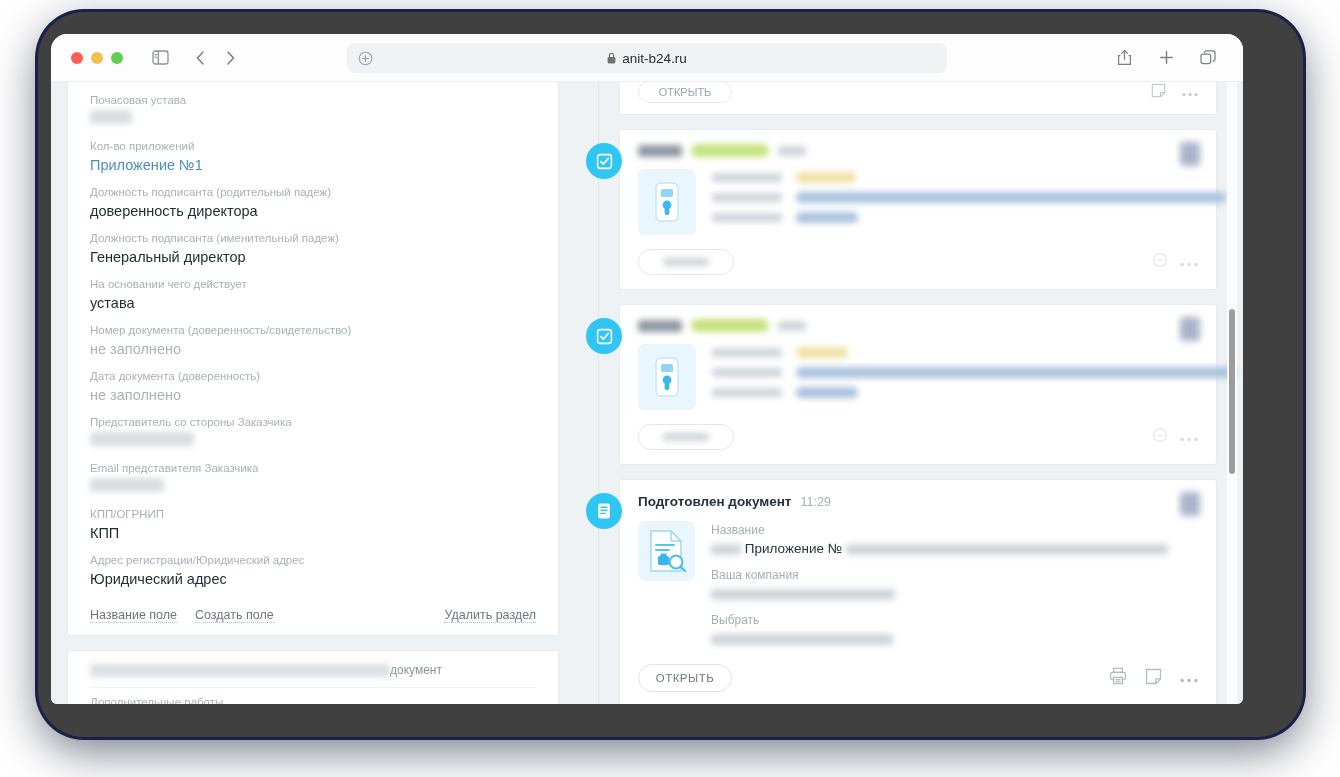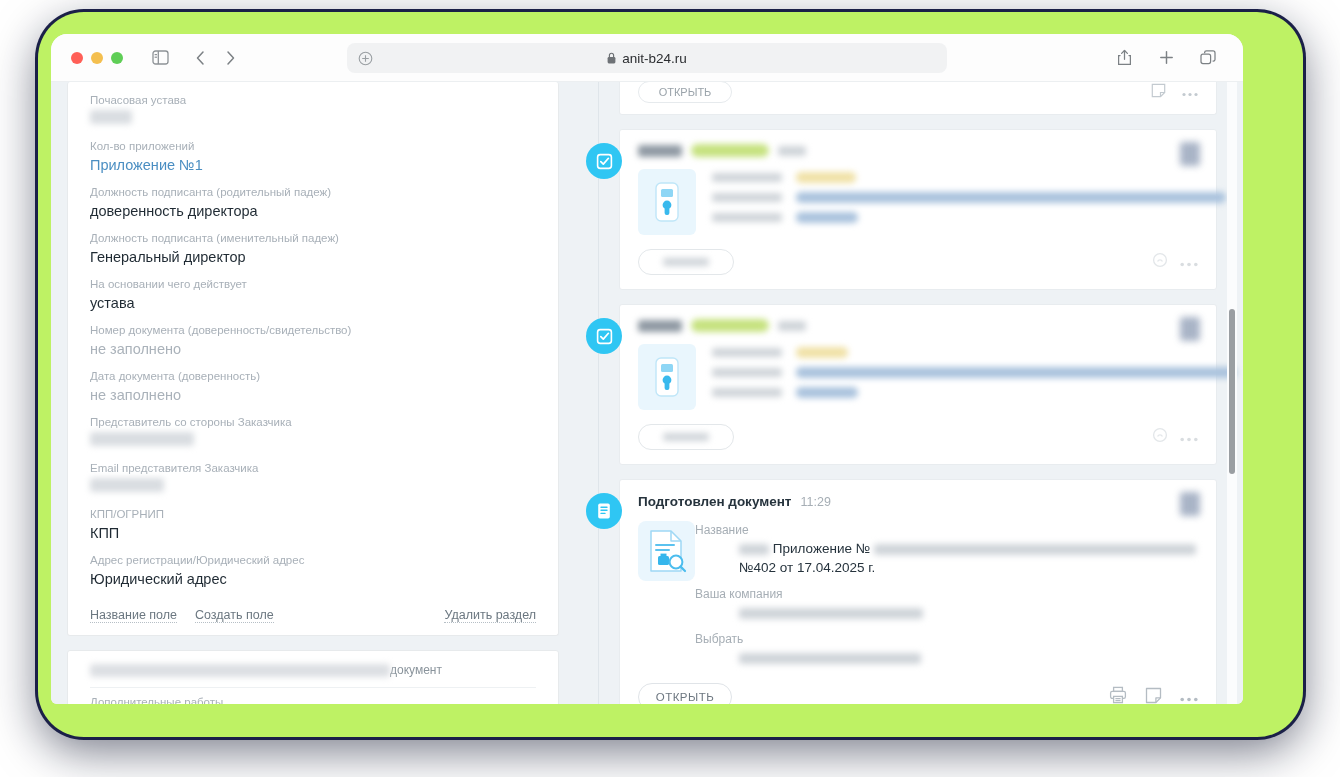--- a/index.html
+++ b/index.html
@@ -9,21 +9,21 @@
     background: #ffffff;
     font-family: "Liberation Sans", "DejaVu Sans", sans-serif;
     overflow: hidden;
   }
 
   
   #device-frame {
     position: absolute;
     left: 38px; top: 12px;
     width: 1265px; height: 725px;
-    background: #bef264;
+    background: #404040;
     border-radius: 46px;
     box-shadow: 0 0 0 3px #1b2048, 0 14px 46px rgba(10,14,40,0.55);
   }
   #device-frame::before {
     content: "";
     position: absolute;
     left: -9px; top: -7px;
     width: 1283px; height: 739px;
     border-radius: 54px;
     background: transparent;
@@ -267,31 +267,31 @@
     background: #ffffff;
     display: flex; align-items: center; justify-content: center;
     font-size: 11.5px;
     letter-spacing: 0.4px;
     color: #7b858d;
     cursor: pointer;
   }
   .task-footer-icons { margin-left: auto; display: flex; align-items: center; gap: 12px; opacity: 0.5; }
 
   
-  .doc-body { display: flex; }
+  .doc-body { display: flex; gap: 16px; }
   .doc-thumb {
     width: 57px; height: 60px;
     background: #eaf6fd;
     border-radius: 8px;
     display: flex; align-items: center; justify-content: center;
     flex: 0 0 auto;
   }
   .doc-fields { flex: 1; padding-top: 1px; min-width: 0; }
   .doc-field-label { font-size: 12px; color: #a6aeb5; line-height: 17px; }
-  .doc-field-value { font-size: 13.5px; color: #26333d; line-height: 19px; margin-left: 44px; }
+  .doc-field-value { font-size: 13.5px; color: #26333d; line-height: 19px; }
   .doc-footer { display: flex; align-items: center; margin-top: 16px; }
   .btn-open {
     height: 28px; width: 94px;
     border: 1px solid #e0e4e8;
     border-radius: 15px;
     background: #ffffff;
     font-size: 11.5px;
     letter-spacing: 0.5px;
     color: #6d7780;
     display: flex; align-items: center; justify-content: center;
@@ -649,21 +649,20 @@
                       <line x1="10" y1="22" x2="23" y2="22" stroke="#5bc2ef" stroke-width="2" stroke-linecap="round"></line>
                       <rect x="12" y="28" width="11" height="9" rx="1.6" fill="#36b6ec"></rect>
                       <rect x="14.5" y="25.6" width="6" height="3" fill="#36b6ec"></rect>
                       <circle cx="30" cy="34" r="6.4" fill="#ffffff" stroke="#4cbdee" stroke-width="2"></circle>
                       <line x1="34.6" y1="38.6" x2="39" y2="43" stroke="#4cbdee" stroke-width="2.2" stroke-linecap="round"></line>
                     </svg>
                   </div>
                   <div class="doc-fields">
                     <div class="doc-field-label">Название</div>
                     <div class="doc-field-value"><span class="text-blur" style="width:30px;height:11px"></span> <span>Приложение №</span> <span class="text-blur" style="width:322px;height:11px"></span></div>
-                    <div class="doc-field-value">№402 от 17.04.2025 г.</div>
                     <div class="doc-field-label" style="margin-top:9px">Ваша компания</div>
                     <div class="doc-field-value"><span class="text-blur" style="width:184px;height:11px"></span></div>
                     <div class="doc-field-label" style="margin-top:9px">Выбрать</div>
                     <div class="doc-field-value"><span class="text-blur" style="width:182px;height:11px"></span></div>
                   </div>
                 </div>
                 <div class="doc-footer">
                   <div class="btn-open">ОТКРЫТЬ</div>
                   <div class="doc-footer-icons">
                     <span><svg width="18" height="18" viewBox="0 0 18 18">

